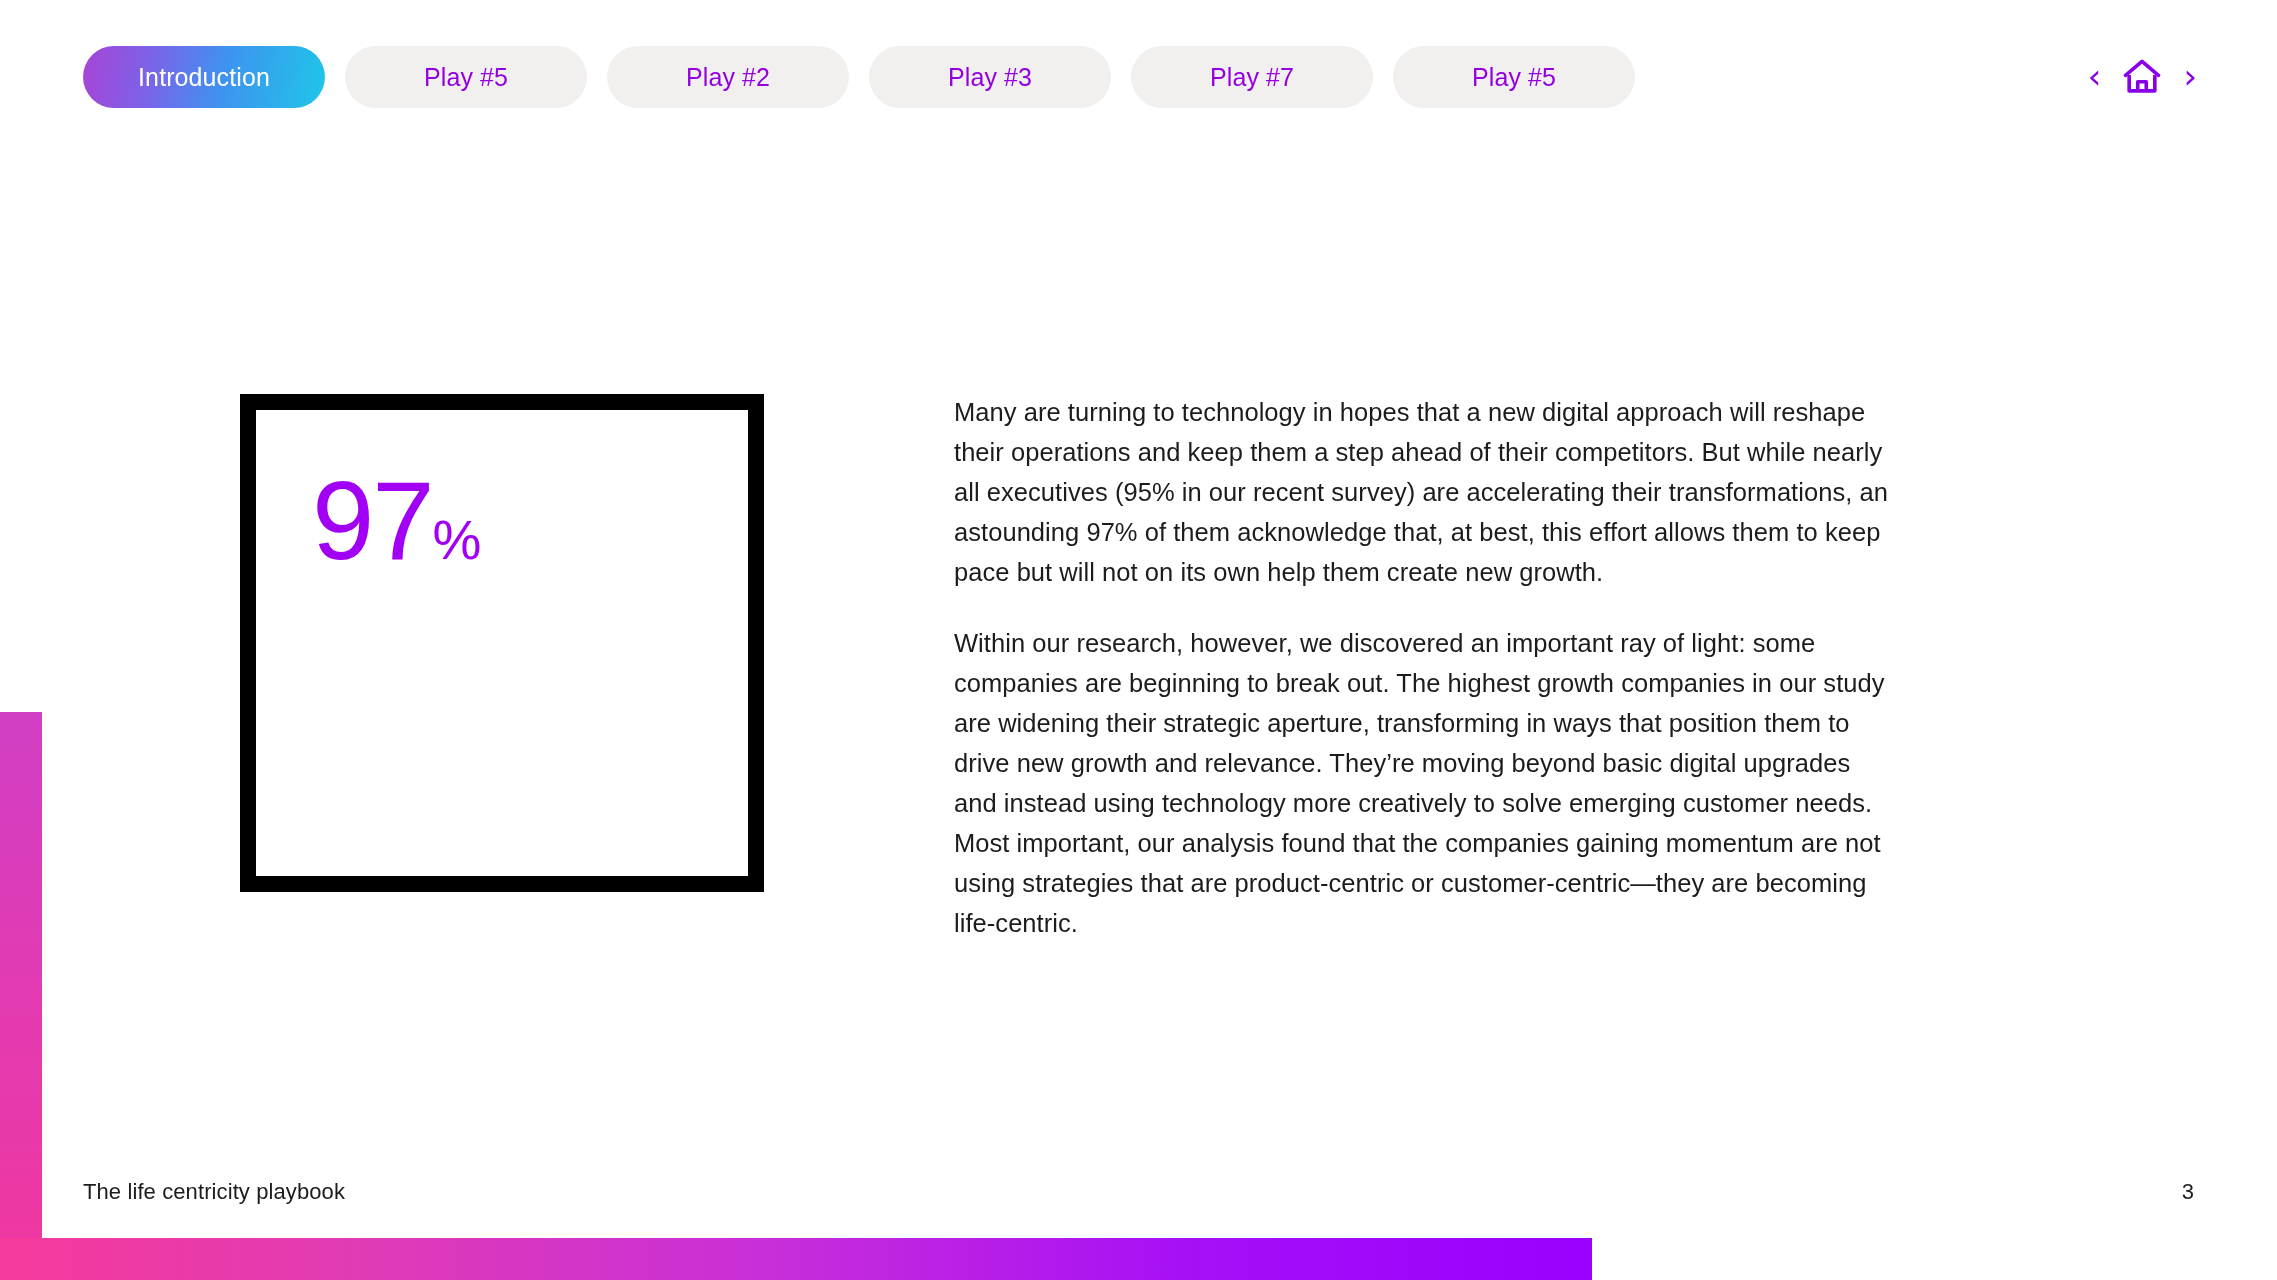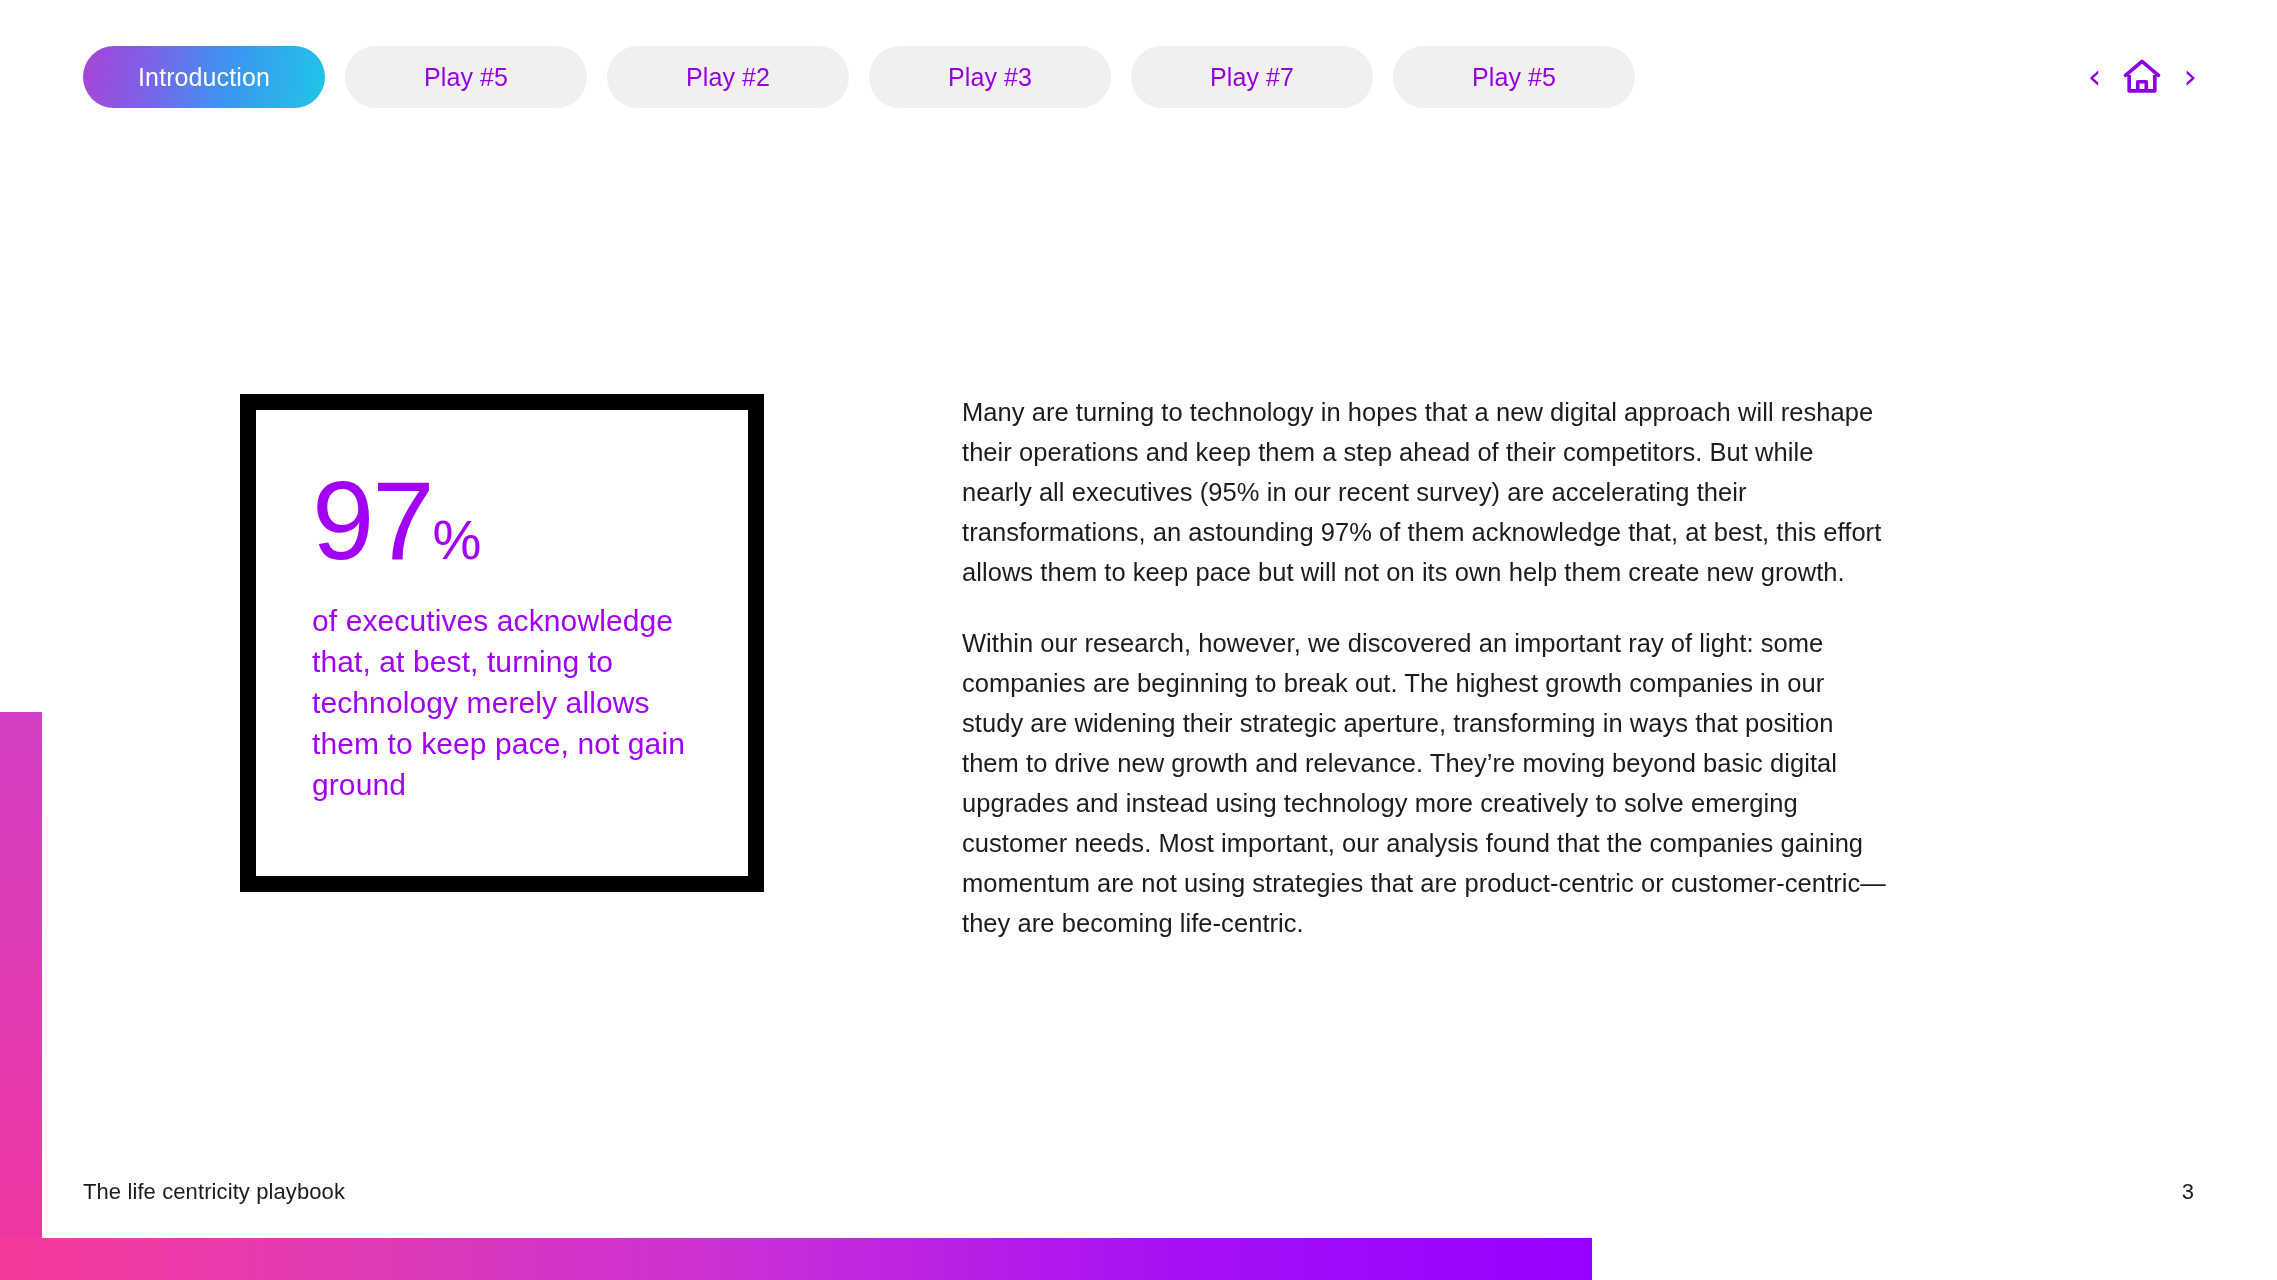--- a/index.html
+++ b/index.html
@@ -150,21 +150,21 @@
   }
 
   
   .copy {
     position: absolute;
     left: 950px;
     top: 392px;
     width: 940px;
   }
   .copy p {
-    margin: 0 0 31px 12px;
+    margin: 0 0 31px 4px;
     color: #1c1c1c;
     font-size: 25.5px;
     line-height: 40px;
     letter-spacing: 0.05px;
   }
   .copy p:last-child { margin-bottom: 0; }
 
   
   .footer-title {
     position: absolute;
@@ -224,21 +224,20 @@
   </div>
 </div>
 
 <div class="content">
 
   <div class="statcard">
     <div class="statcard-inner">
       <div class="stat-number">
         <span>97</span><span class="pct">%</span>
       </div>
-      <div class="stat-caption">of executives acknowledge that, at best, turning to technology merely allows them to keep pace, not gain ground</div>
     </div>
   </div>
 
   <div class="copy">
     <p>Many are turning to technology in hopes that a new digital approach will reshape their operations and keep them a step ahead of their competitors. But while nearly all executives (95% in our recent survey) are accelerating their transformations, an astounding 97% of them acknowledge that, at best, this effort allows them to keep pace but will not on its own help them create new growth.</p>
     <p>Within our research, however, we discovered an important ray of light: some companies are beginning to break out. The highest growth companies in our study are widening their strategic aperture, transforming in ways that position them to drive new growth and relevance. They’re moving beyond basic digital upgrades and instead using technology more creatively to solve emerging customer needs. Most important, our analysis found that the companies gaining momentum are not using strategies that are product-centric or customer-centric—they are becoming life-centric.</p>
   </div>
 
 </div>
 

